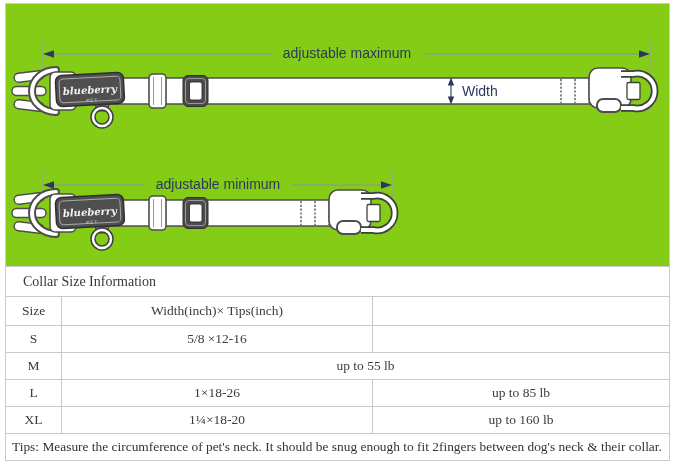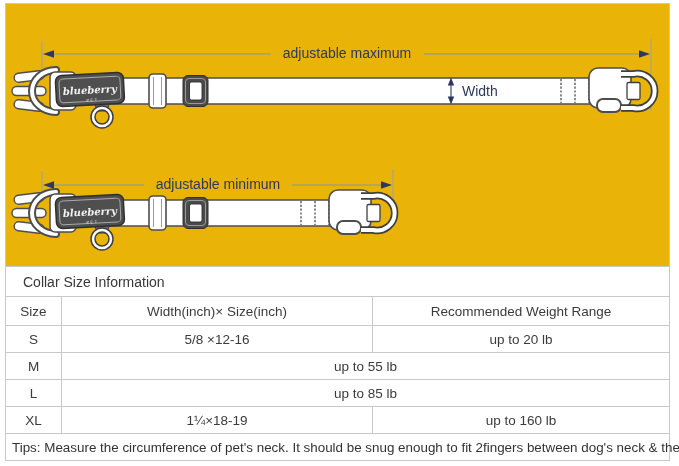--- a/index.html
+++ b/index.html
@@ -2,35 +2,35 @@
 <html><head>
 <meta charset="utf-8">
 <style>
   html,body{margin:0;padding:0;background:#ffffff;}
   .screen{
     position:relative;width:679px;height:466px;background:#ffffff;overflow:hidden;
     font-family:"Liberation Sans",sans-serif;color:#3b3b3b;
   }
   .diagram-panel{
     position:absolute;left:5px;top:3px;width:663px;height:262px;
-    border:1px solid #c9c9c9;background:#eab308;
+    border:1px solid #c9c9c9;background:#84cc16;
   }
   .dim-label{
     font-family:"Liberation Sans",sans-serif;font-size:14px;fill:#2d3860;
   }
   .brand-name{
     font-family:"DejaVu Serif",serif;font-style:italic;font-weight:bold;
     font-size:10px;fill:#f2f2f2;
   }
   .brand-sub{
     font-family:"Liberation Sans",sans-serif;font-size:4px;letter-spacing:1.5px;fill:#e8e8e8;
   }
   .size-table{
     position:absolute;left:5px;top:266px;width:663px;
-    border:1px solid #c9c9c9;background:#fff;
+    border:1px solid #c9c9c9;background:#fff;font-family:Liberation Serif, serif;
   }
   .tr{display:flex;align-items:stretch;border-top:1px solid #c9c9c9;}
   .tr:first-child{border-top:none;}
   .title-row{height:29px;}
   .title-row .cell{
     width:100%;display:flex;align-items:center;padding-left:17px;
     font-size:14px;color:#383838;
   }
   .header-row{height:28px;}
   .data-row{height:26px;}
@@ -155,39 +155,38 @@
       </g>
     </svg>
   </div>
 
   <div class="size-table">
     <div class="tr title-row">
       <div class="cell">Collar Size Information</div>
     </div>
     <div class="tr header-row">
       <div class="td c1">Size</div>
-      <div class="td c2">Width(inch)× Size(inch)</div>
-      <div class="td c3">Recommended Weight Range</div>
+      <div class="td c2">Width(inch)× Tips(inch)</div>
     </div>
     <div class="tr data-row">
       <div class="td c1">S</div>
       <div class="td c2">5/8 ×12-16</div>
-      <div class="td c3">up to 20 lb</div>
     </div>
     <div class="tr data-row">
       <div class="td c1">M</div>
       <div class="td c3">up to 55 lb</div>
     </div>
     <div class="tr data-row">
       <div class="td c1">L</div>
+      <div class="td c2">1×18-26</div>
       <div class="td c3">up to 85 lb</div>
     </div>
     <div class="tr data-row">
       <div class="td c1">XL</div>
-      <div class="td c2">1¼×18-19</div>
+      <div class="td c2">1¼×18-20</div>
       <div class="td c3">up to 160 lb</div>
     </div>
     <div class="tr tips-row">
       <div class="cell">Tips: Measure the circumference of pet's neck. It should be snug enough to fit 2fingers between dog's neck &amp; their collar.</div>
     </div>
   </div>
 
 </div>
 
 </body></html>

